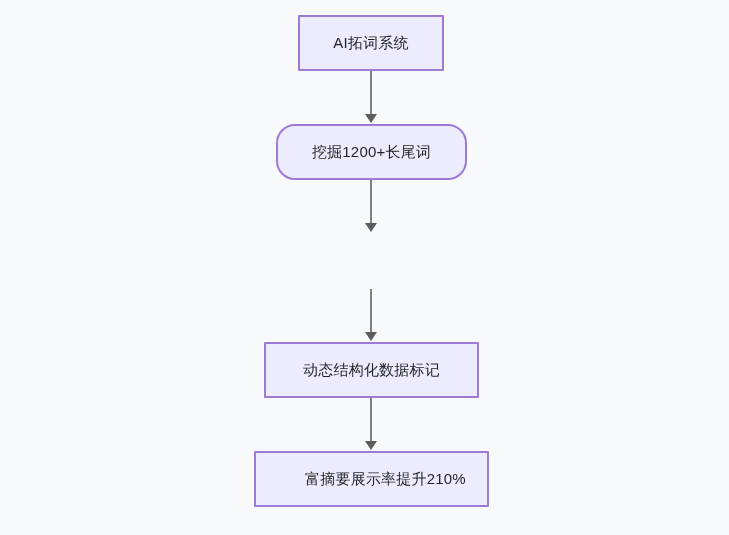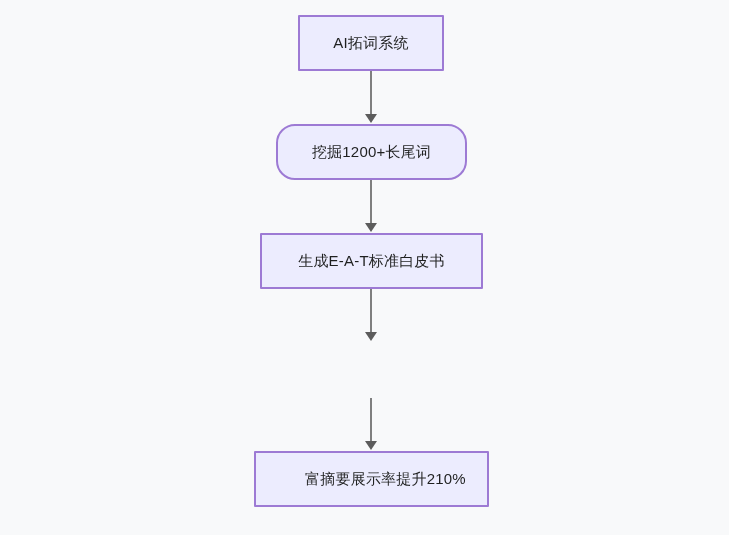--- a/index.html
+++ b/index.html
@@ -81,27 +81,27 @@
   <div class="edge" id="edge-1"></div>
   <div class="arrowhead" id="arrow-1"></div>
 
   <div class="node" id="node-2">
     <span class="node-label">挖掘1200+长尾词</span>
   </div>
 
   <div class="edge" id="edge-2"></div>
   <div class="arrowhead" id="arrow-2"></div>
 
-  <div class="node" id="node-3">
-    <span class="node-label">生成E-A-T标准白皮书</span>
-  </div>
 
   <div class="edge" id="edge-3"></div>
   <div class="arrowhead" id="arrow-3"></div>
 
+  <div class="node" id="node-4">
+    <span class="node-label">动态结构化数据标记</span>
+  </div>
 
   <div class="edge" id="edge-4"></div>
   <div class="arrowhead" id="arrow-4"></div>
 
   <div class="node" id="node-5">
     <span class="node-label">富摘要展示率提升210%</span>
   </div>
 
 </div>
 

